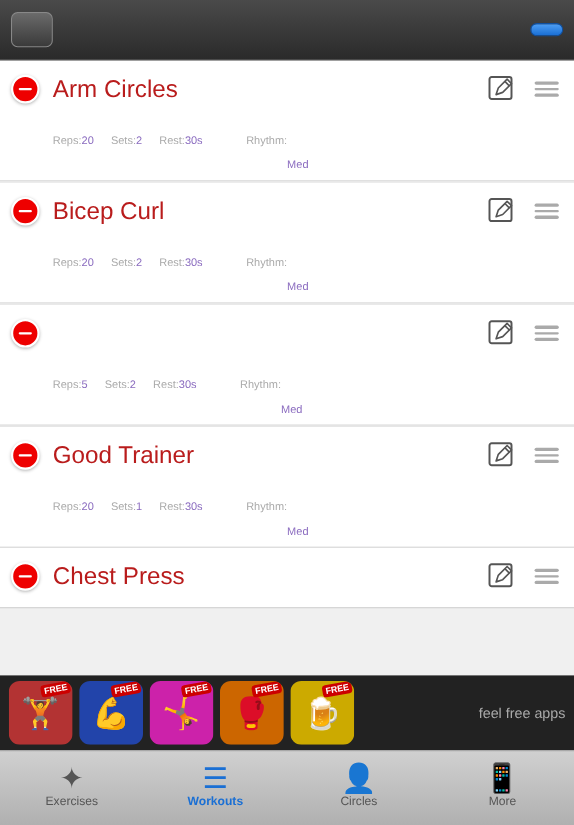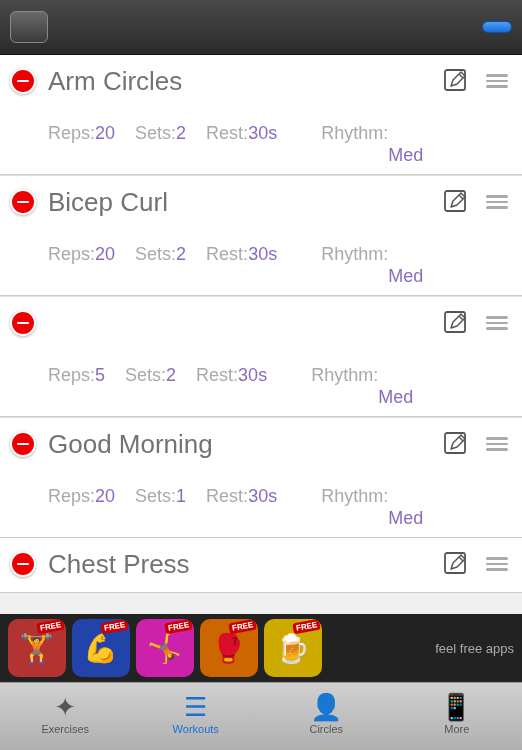--- a/index.html
+++ b/index.html
@@ -91,23 +91,23 @@
     }
     .remove-btn::after {
       content: '';
       width: 12px;
       height: 2.5px;
       background: #fff;
       border-radius: 2px;
     }
 
     .exercise-name {
-      font-size: 26px;
+      font-size: 22px;
       font-weight: 400;
-      color: #737373;
+      color: #b91c1c;
     }
 
     .exercise-actions {
       display: flex;
       align-items: center;
       gap: 10px;
     }
 
     .edit-icon {
       width: 32px;
@@ -136,21 +136,21 @@
       height: 2.5px;
       background: #aaa;
       border-radius: 2px;
     }
 
     .exercise-meta {
       display: flex;
       align-items: center;
       margin-top: 4px;
       padding-left: 38px;
-      font-size: 18px;
+      font-size: 10px;
       color: #aaa;
       gap: 0;
     }
     .exercise-meta .meta-label {
       color: #aaa;
     }
     .exercise-meta .meta-value {
       color: #8a6bbf;
       margin-right: 10px;
     }
@@ -260,21 +260,21 @@
     }
     .tab-item.active {
       color: #333;
     }
     .tab-item .tab-icon {
       font-size: 26px;
       line-height: 1;
     }
     .tab-item.active .tab-label {
       color: #1a6fd4;
-      font-weight: normal;
+      font-weight: bold;
     }
     .tab-item.active .tab-icon {
       color: #1a6fd4;
     }
 
     .main-content {
       position: absolute;
       top: 55px;
       left: 0;
       right: 0;
@@ -397,21 +397,21 @@
       <span class="meta-label">Rest: </span>
       <span class="meta-value">30s&nbsp;&nbsp;</span>
       <span class="rhythm-label">Rhythm: </span>
       <span class="rhythm-value">Med</span>
     </div>
   </div>
       <div class="exercise-item">
     <div class="exercise-row">
       <div class="exercise-left">
         <div class="remove-btn"></div>
-        <span class="exercise-name">Good Morning</span>
+        <span class="exercise-name">Good Trainer</span>
       </div>
       <div class="exercise-actions">
         <div class="edit-icon">
           <svg viewBox="0 0 26 26" fill="none" xmlns="http://www.w3.org/2000/svg">
             <rect x="2" y="2" width="20" height="20" rx="2" stroke="#555" stroke-width="1.8" fill="none"></rect>
             <path d="M8 18l2-6 8-8 4 4-8 8-6 2z" stroke="#555" stroke-width="1.5" fill="none" stroke-linejoin="round"></path>
             <path d="M16 6l4 4" stroke="#555" stroke-width="1.5"></path>
           </svg>
         </div>
         <div class="reorder-icon">

